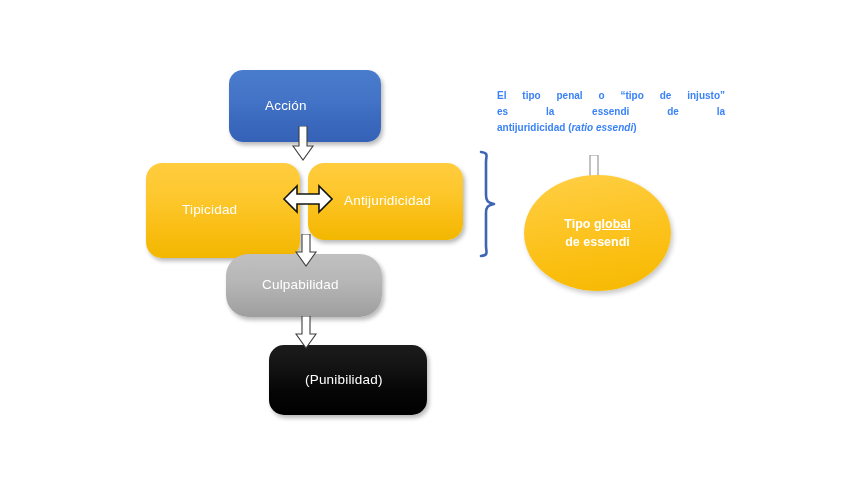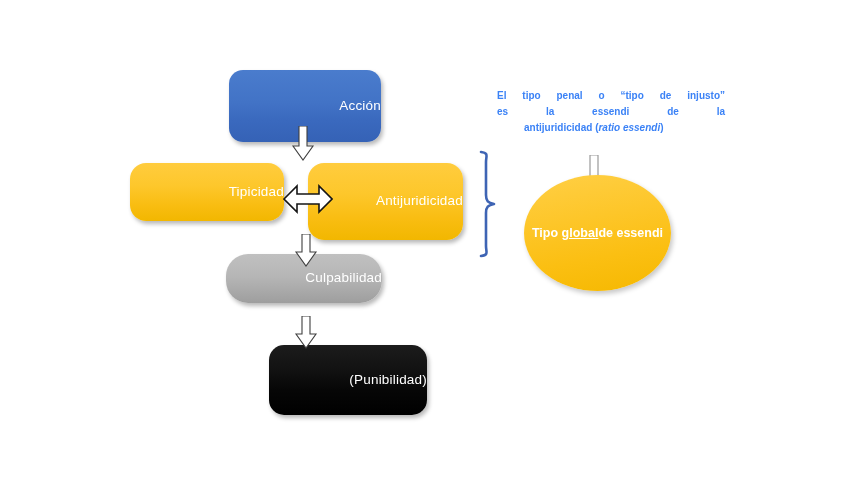--- a/index.html
+++ b/index.html
@@ -18,65 +18,65 @@
     overflow: hidden;
   }
 
   
   .node {
     position: absolute;
     box-sizing: border-box;
     border-radius: 14px;
     display: flex;
     align-items: center;
-    justify-content: flex-end;
+    justify-content: flex-start;
     color: #ffffff;
     font-size: 13.5px;
     letter-spacing: .2px;
     text-align: center;
     box-shadow: 2px 3px 4px rgba(0,0,0,.28);
     padding-left: 36px;
   }
   .node span { display: block; line-height: 1.1; }
 
   #node-accion {
     left: 229px; top: 70px; width: 152px; height: 72px;
     background: linear-gradient(180deg,#4a7ccd 0%,#4273c6 45%,#3a69be 70%,#3562b6 100%);
   }
   #node-tipicidad {
-    left: 130px; top: 163px; width: 154px; height: 58px;
+    left: 146px; top: 163px; width: 154px; height: 95px;
     background: linear-gradient(180deg,#ffcc3e 0%,#fdc72b 40%,#f9bd12 72%,#f2b700 100%);
     border-radius: 16px;
   }
   #node-antijuridicidad {
     left: 308px; top: 163px; width: 155px; height: 77px;
     background: linear-gradient(180deg,#ffcc3e 0%,#fdc72b 40%,#f9bd12 72%,#f2b700 100%);
     border-radius: 16px;
   }
   #node-culpabilidad {
-    left: 226px; top: 254px; width: 156px; height: 49px;
+    left: 226px; top: 254px; width: 156px; height: 63px;
     background: linear-gradient(180deg,#c0c0c0 0%,#b6b6b6 45%,#a9a9a9 75%,#9e9e9e 100%);
     border-radius: 22px;
   }
   #node-punibilidad {
     left: 225px; top: 345px; width: 158px; height: 70px;
     background: linear-gradient(180deg,#1c1c1c 0%,#121212 35%,#060606 65%,#000000 100%);
     border-radius: 15px;
     margin-left: 44px;
   }
 
   
   #node-ellipse {
     position: absolute;
     left: 524px; top: 175px; width: 147px; height: 116px;
     border-radius: 50%;
     background: linear-gradient(170deg,#ffcf45 0%,#fdc629 38%,#fbbf12 68%,#f5b800 100%);
     box-shadow: 2px 3px 5px rgba(0,0,0,.22);
     display: flex;
-    flex-direction: row;
+    flex-direction: column;
     align-items: center;
     justify-content: center;
     color: #ffffff;
     font-size: 12.5px;
     font-weight: 700;
     line-height: 1.45;
     text-align: center;
   }
   #node-ellipse .ln { display: block; white-space: nowrap; }
   #node-ellipse .u { text-decoration: underline; }
@@ -101,21 +101,21 @@
     position: absolute;
     left: 497px; top: 88px; width: 228px;
     font-size: 10px;
     line-height: 1.58;
     color: #3b82f6;
     font-weight: 700;
     text-align: justify;
     text-align-last: left;
   }
   #caption .it { font-style: italic; }
-  #caption .ln { display: block; margin-left: 27px; }
+  #caption .ln { display: block; }
   #caption .just {
     display: block;
     text-align: justify;
     text-align-last: justify;
   }
 </style>
 </head>
 <body>
 
 <div id="canvas">

